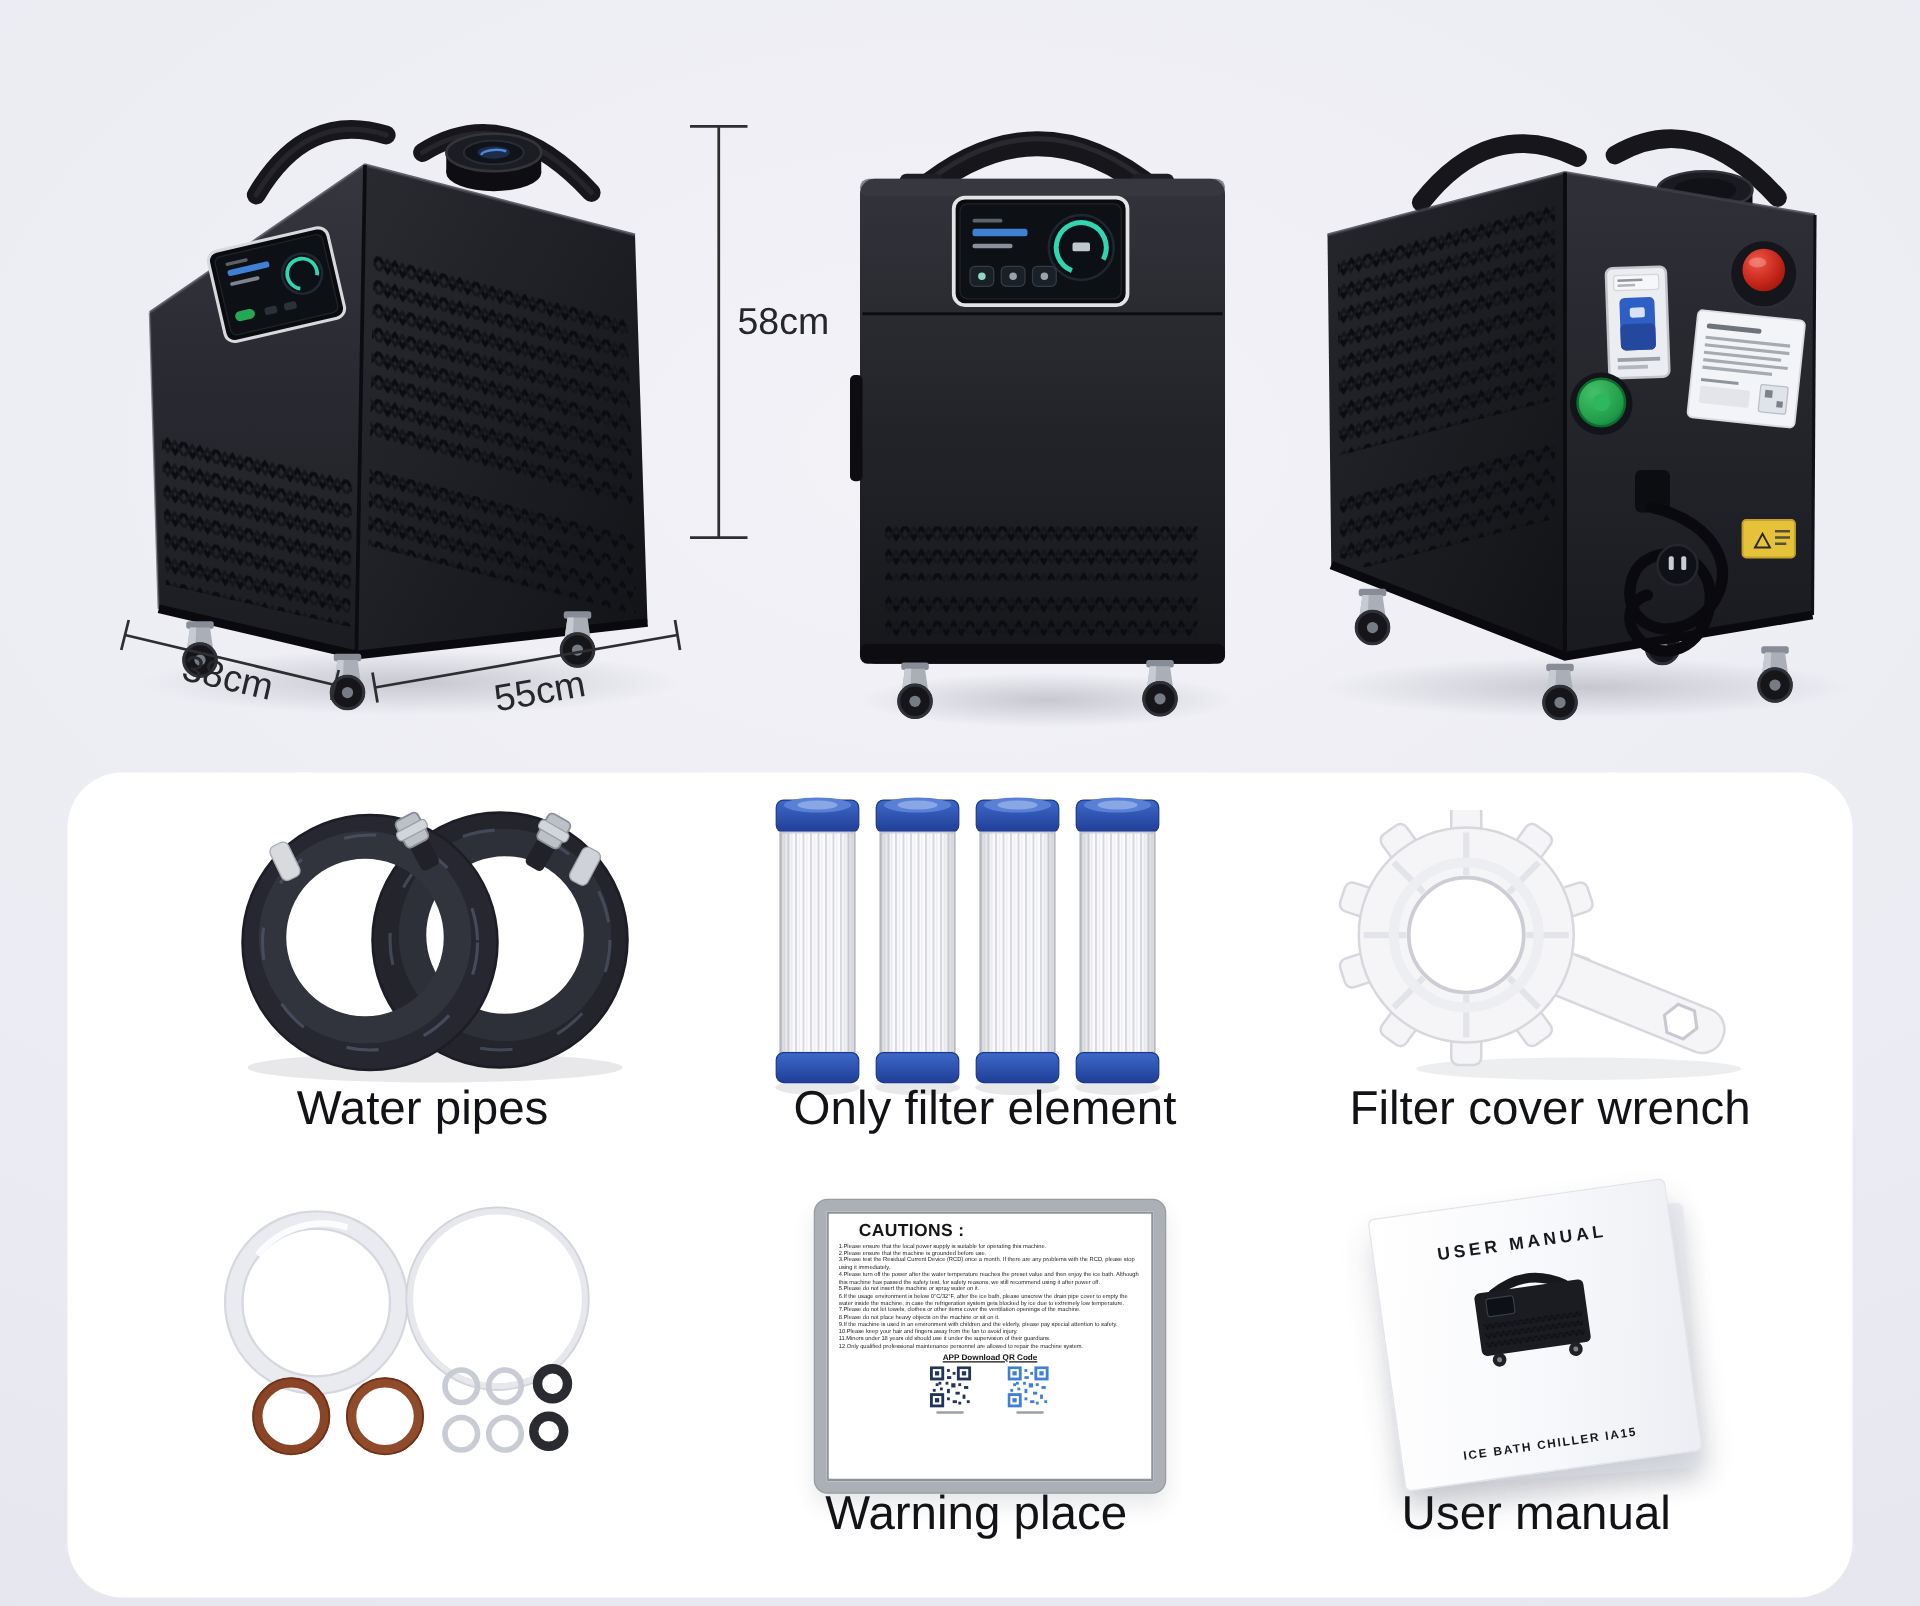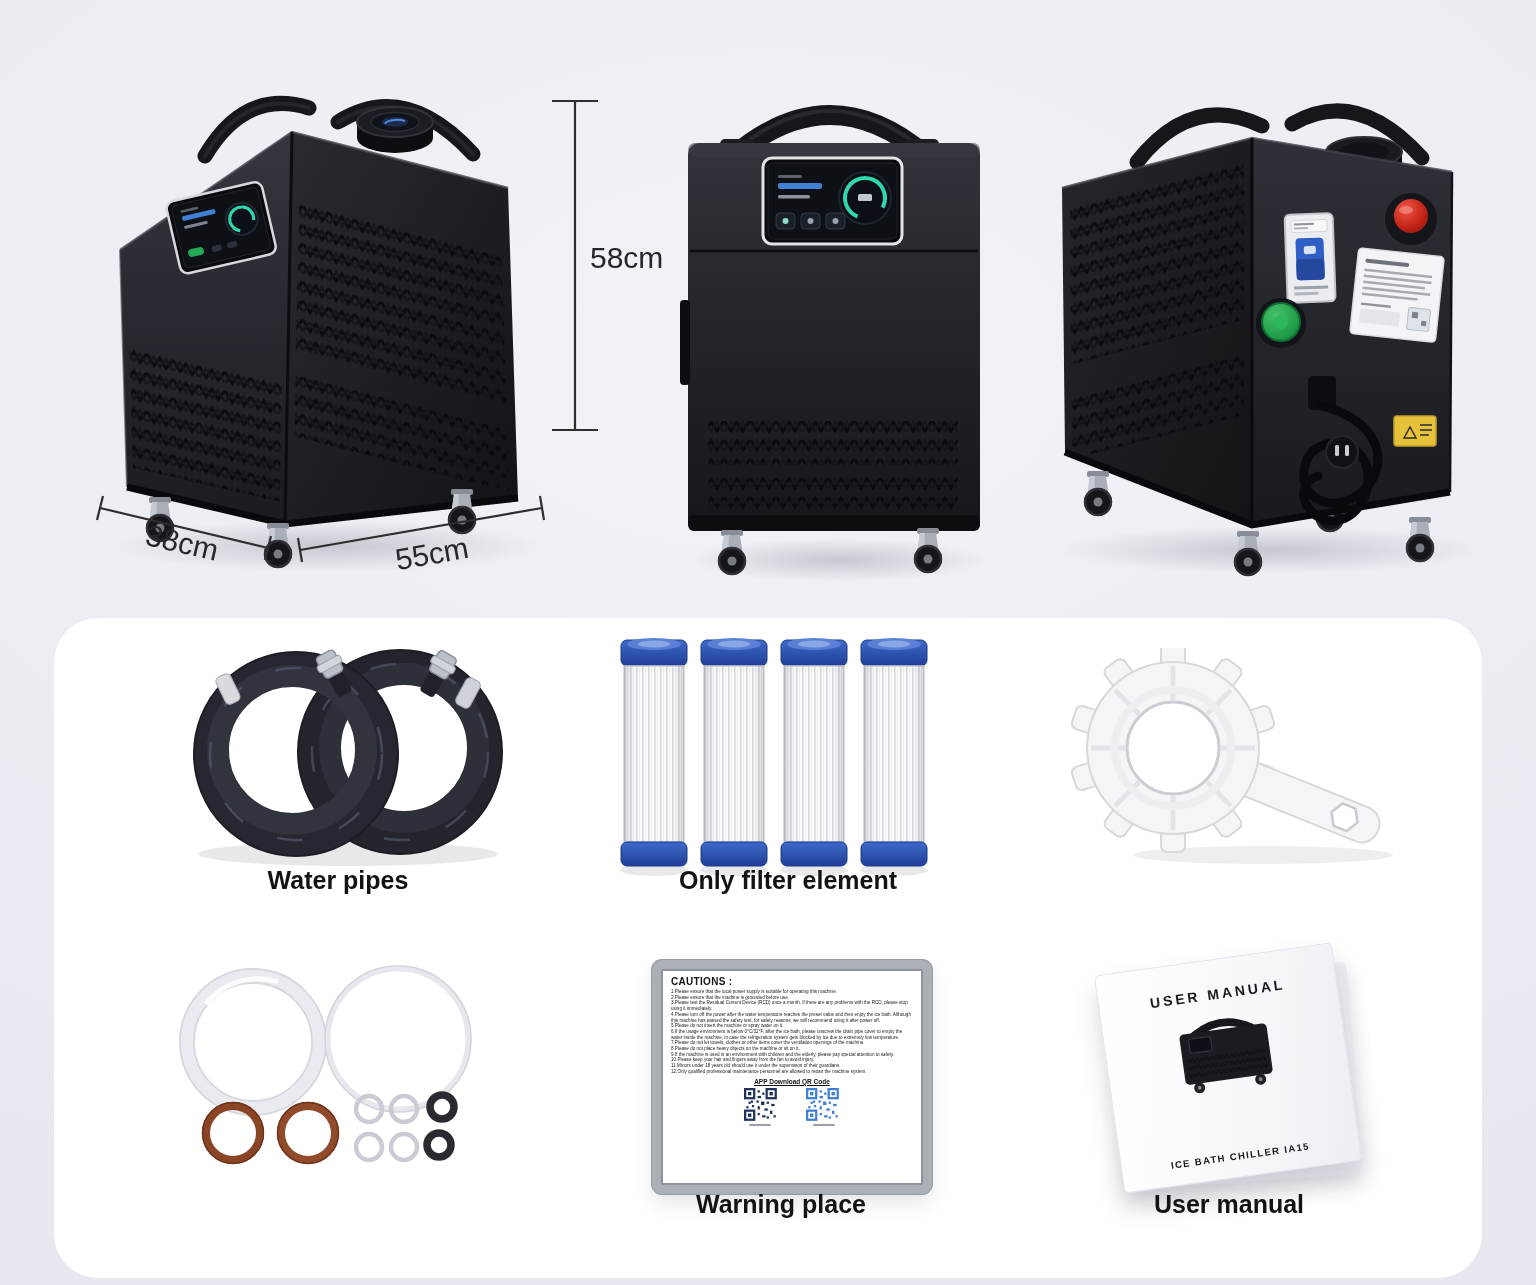--- a/index.html
+++ b/index.html
@@ -14,31 +14,31 @@
   .dims{position:absolute;left:0;top:0;width:1536px;height:620px;pointer-events:none;}
   .shadow{position:absolute;background:radial-gradient(closest-side, rgba(38,40,60,0.20), rgba(38,40,60,0));}
   .shA{left:112px;top:520px;width:432px;height:52px;}
   .shB{left:688px;top:538px;width:300px;height:44px;}
   .shC{left:1058px;top:526px;width:422px;height:48px;}
   .dim-label{position:absolute;font-size:30px;color:#26272b;white-space:nowrap;}
   .dim-h{left:590px;top:241px;}
   .dim-w{left:432px;top:554px;transform:translate(-50%,-50%) rotate(-10deg);}
   .dim-d{left:182px;top:543px;transform:translate(-50%,-50%) rotate(13deg);}
   .acc{position:absolute;}
-  .acc-label{position:absolute;transform:translateX(-50%);font-size:25px;font-weight:700;color:#121316;white-space:nowrap;}
+  .acc-label{position:absolute;transform:translateX(-50%);font-size:38px;font-weight:400;color:#121316;white-space:nowrap;}
   .lab1{top:866px;}
   .lab2{top:1190px;}
   .lx-a{left:338px;} .lx-b{left:788px;} .lx-c{left:1240px;}
   .lx-d{left:337px;} .lx-e{left:781px;} .lx-f{left:1229px;}
 
   .warn-card{position:absolute;left:652px;top:960px;width:280px;height:234px;box-sizing:border-box;
      background:#ffffff;border:9px solid #abafb6;border-radius:10px;overflow:hidden;
      box-shadow:inset 0 0 0 2px #8e929a, 0 0 0 1px #979ba2, 0 10px 18px rgba(50,55,75,0.12);
      padding:7px 10px 5px;}
-  .warn-title{font-size:10px;font-weight:bold;color:#151515;letter-spacing:0.3px;margin-bottom:2px;}
+  .warn-title{font-size:14px;font-weight:bold;color:#151515;letter-spacing:0.3px;margin-bottom:2px;margin-left:16px;}
   .warn-body{font-size:4.6px;line-height:5.7px;color:#222;white-space:pre-line;}
   .warn-qr-caption{text-align:center;font-size:6.5px;font-weight:bold;color:#111;margin-top:3px;text-decoration:underline;}
   .warn-qrs{display:flex;justify-content:center;gap:28px;margin-top:3px;}
   .qr{width:34px;height:34px;}
   .qr-caps{display:flex;justify-content:center;gap:42px;margin-top:2px;}
   .qr-cap-bar{display:block;width:22px;height:2.5px;background:#9aa0a8;border-radius:1px;}
 
   .manual{position:absolute;left:1080px;top:948px;width:300px;height:248px;}
   .manual-back{position:absolute;left:36px;top:22px;width:238px;height:212px;background:#eef0f4;border-radius:5px;
      transform:rotate(-4deg);box-shadow:0 10px 20px rgba(45,50,70,0.12);}
@@ -514,16 +514,17 @@
           <circle cx="32" cy="62" r="1.8" fill="#7c818a"></circle>
         <circle cx="88" cy="62" r="5" fill="#202126"></circle>
           <circle cx="88" cy="62" r="1.8" fill="#7c818a"></circle>
       </svg>
       <div class="manual-footer">ICE BATH CHILLER  IA15</div>
     </div>
   </div>
 
   <div class="acc-label lab1 lx-a">Water pipes</div>
   <div class="acc-label lab1 lx-b">Only filter element</div>
+  <div class="acc-label lab1 lx-c">Filter cover wrench</div>
   <div class="acc-label lab2 lx-e">Warning place</div>
   <div class="acc-label lab2 lx-f">User manual</div>
 
 </div>
 
 </body></html>

